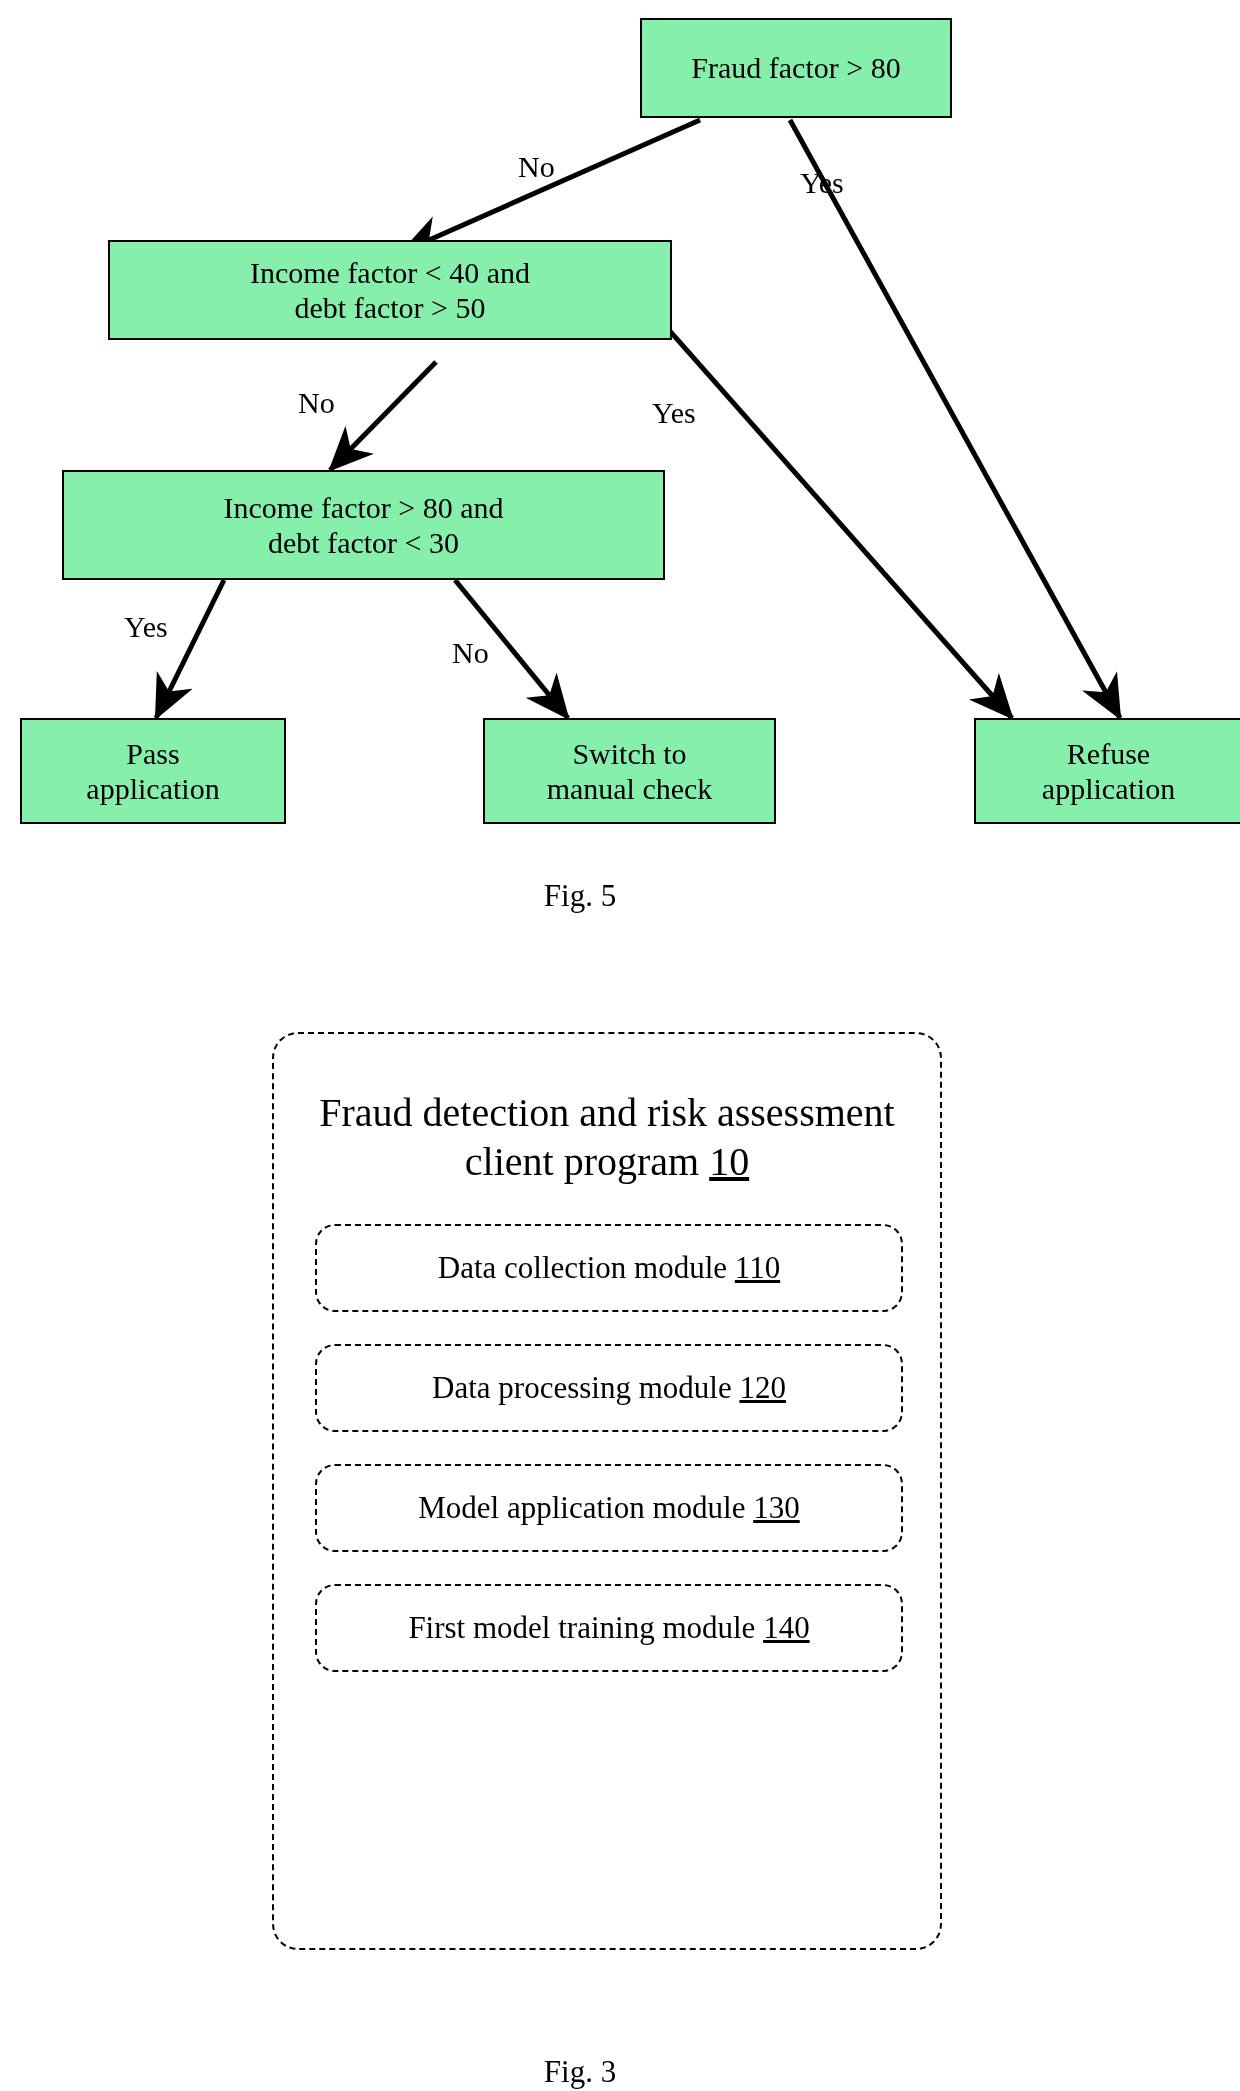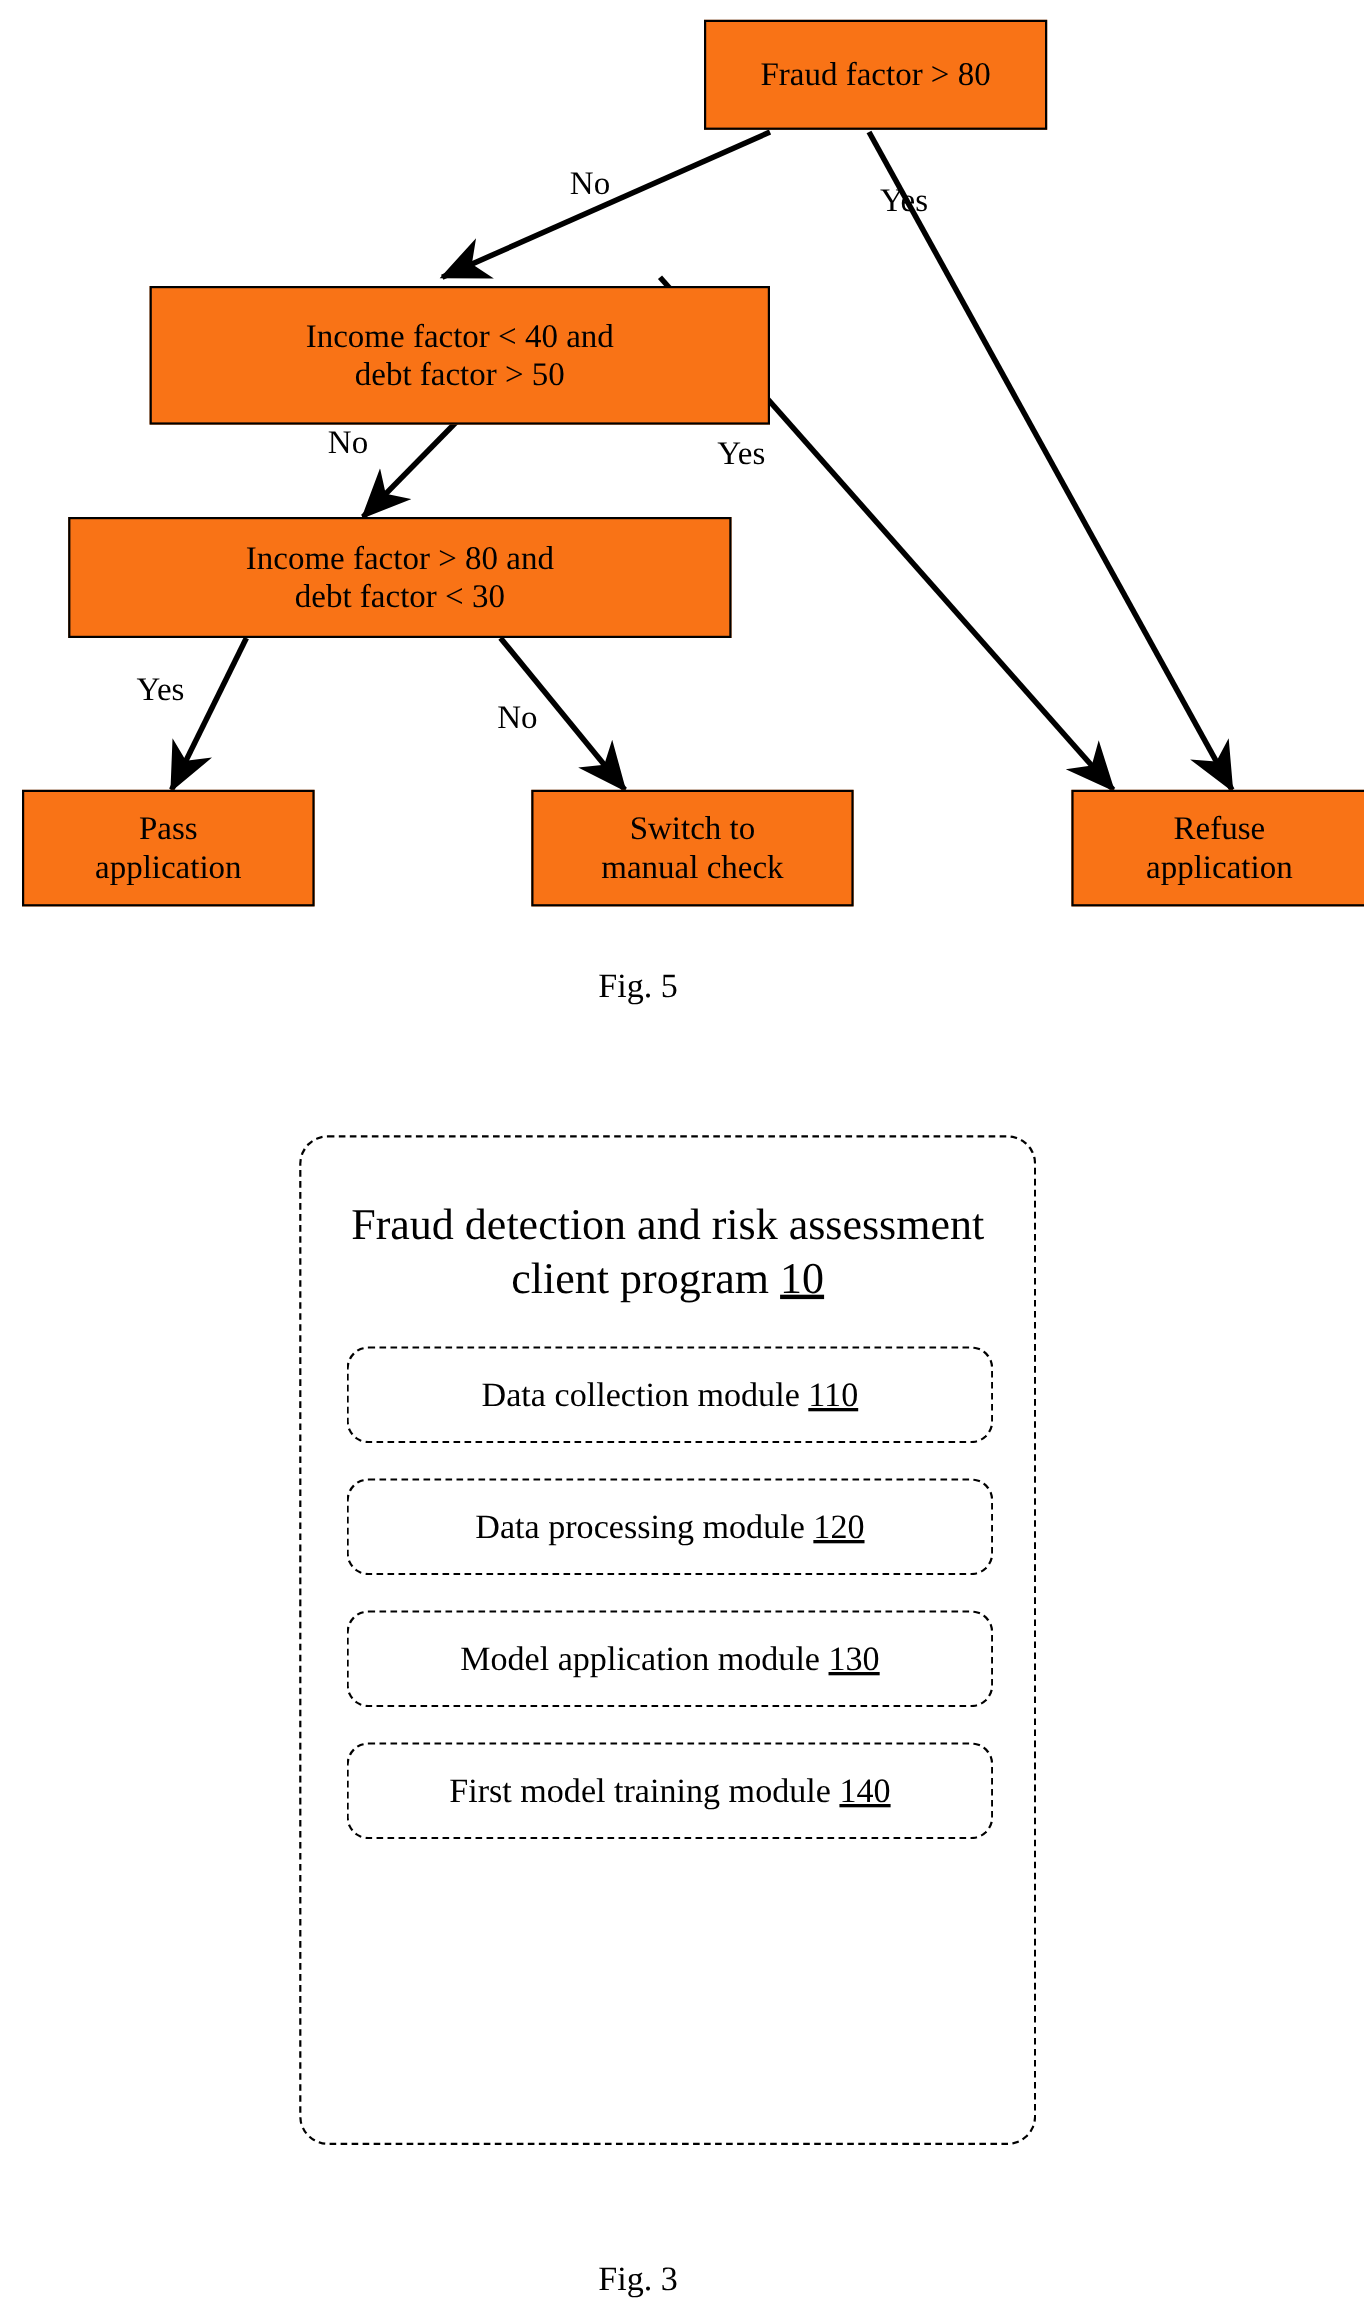--- a/index.html
+++ b/index.html
@@ -21,21 +21,21 @@
   #fig2 {
     position: absolute;
     left: 0; top: 0;
     width: 1240px; height: 960px;
   }
 
   .node {
     position: absolute;
     box-sizing: border-box;
     border: 2px solid #000;
-    background: #f97316;
+    background: #86efac;
     display: flex;
     align-items: center;
     justify-content: center;
     text-align: center;
     line-height: 1.18;
     font-size: 30px;
     padding: 2px 6px;
   }
   .node .txt { display: block; }
 
@@ -131,21 +131,21 @@
 
     <line x1="224" y1="580" x2="156" y2="718" stroke="#000" stroke-width="5" marker-end="url(#arrow)"></line>
 
     <line x1="455" y1="580" x2="568" y2="718" stroke="#000" stroke-width="5" marker-end="url(#arrow)"></line>
   </svg>
 
   <div class="node" style="left:640px; top:18px; width:312px; height:100px;">
     <span class="txt">Fraud factor &gt; 80</span>
   </div>
 
-  <div class="node" style="left:108px; top:260px; width:564px; height:126px;margin-left:28px;">
+  <div class="node" style="left:108px; top:240px; width:564px; height:100px;">
     <span class="txt">
       <span>Income factor &lt; 40 and</span><br>
       <span>debt factor &gt; 50</span>
     </span>
   </div>
 
   <div class="node" style="left:62px; top:470px; width:603px; height:110px;">
     <span class="txt">
       <span>Income factor &gt; 80 and</span><br>
       <span>debt factor &lt; 30</span>

